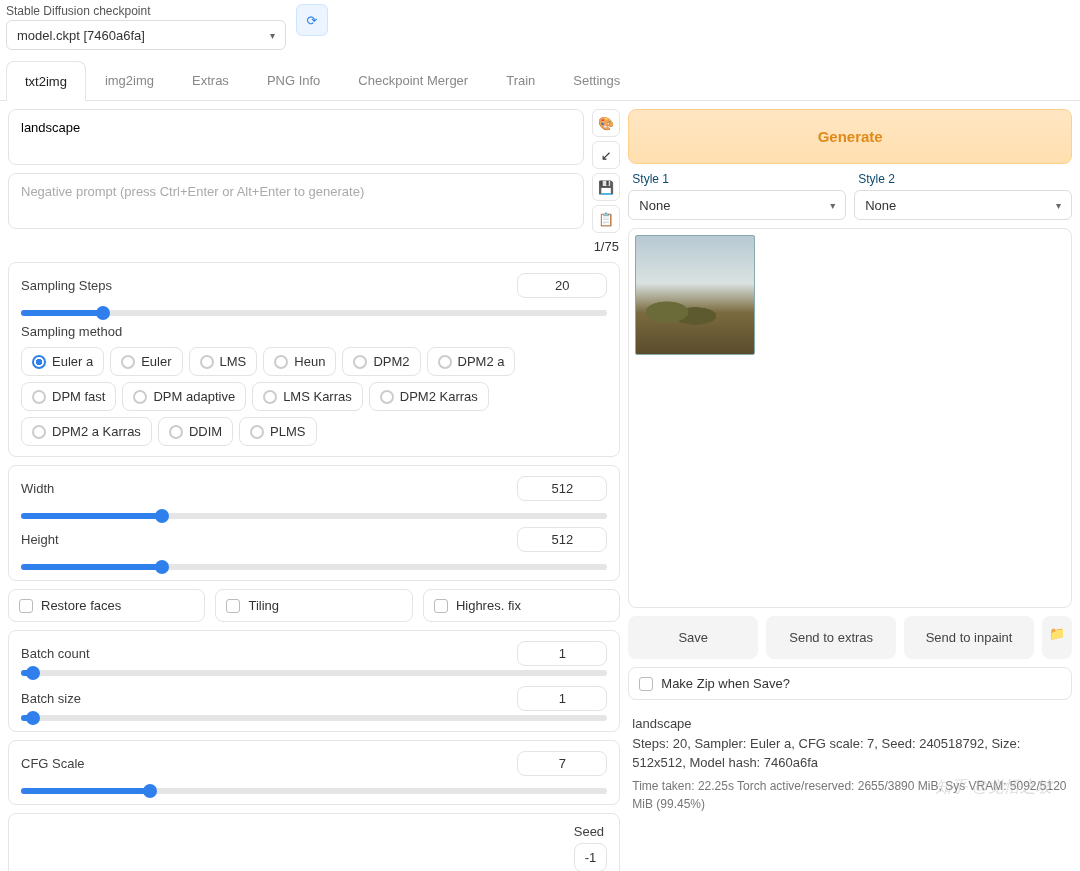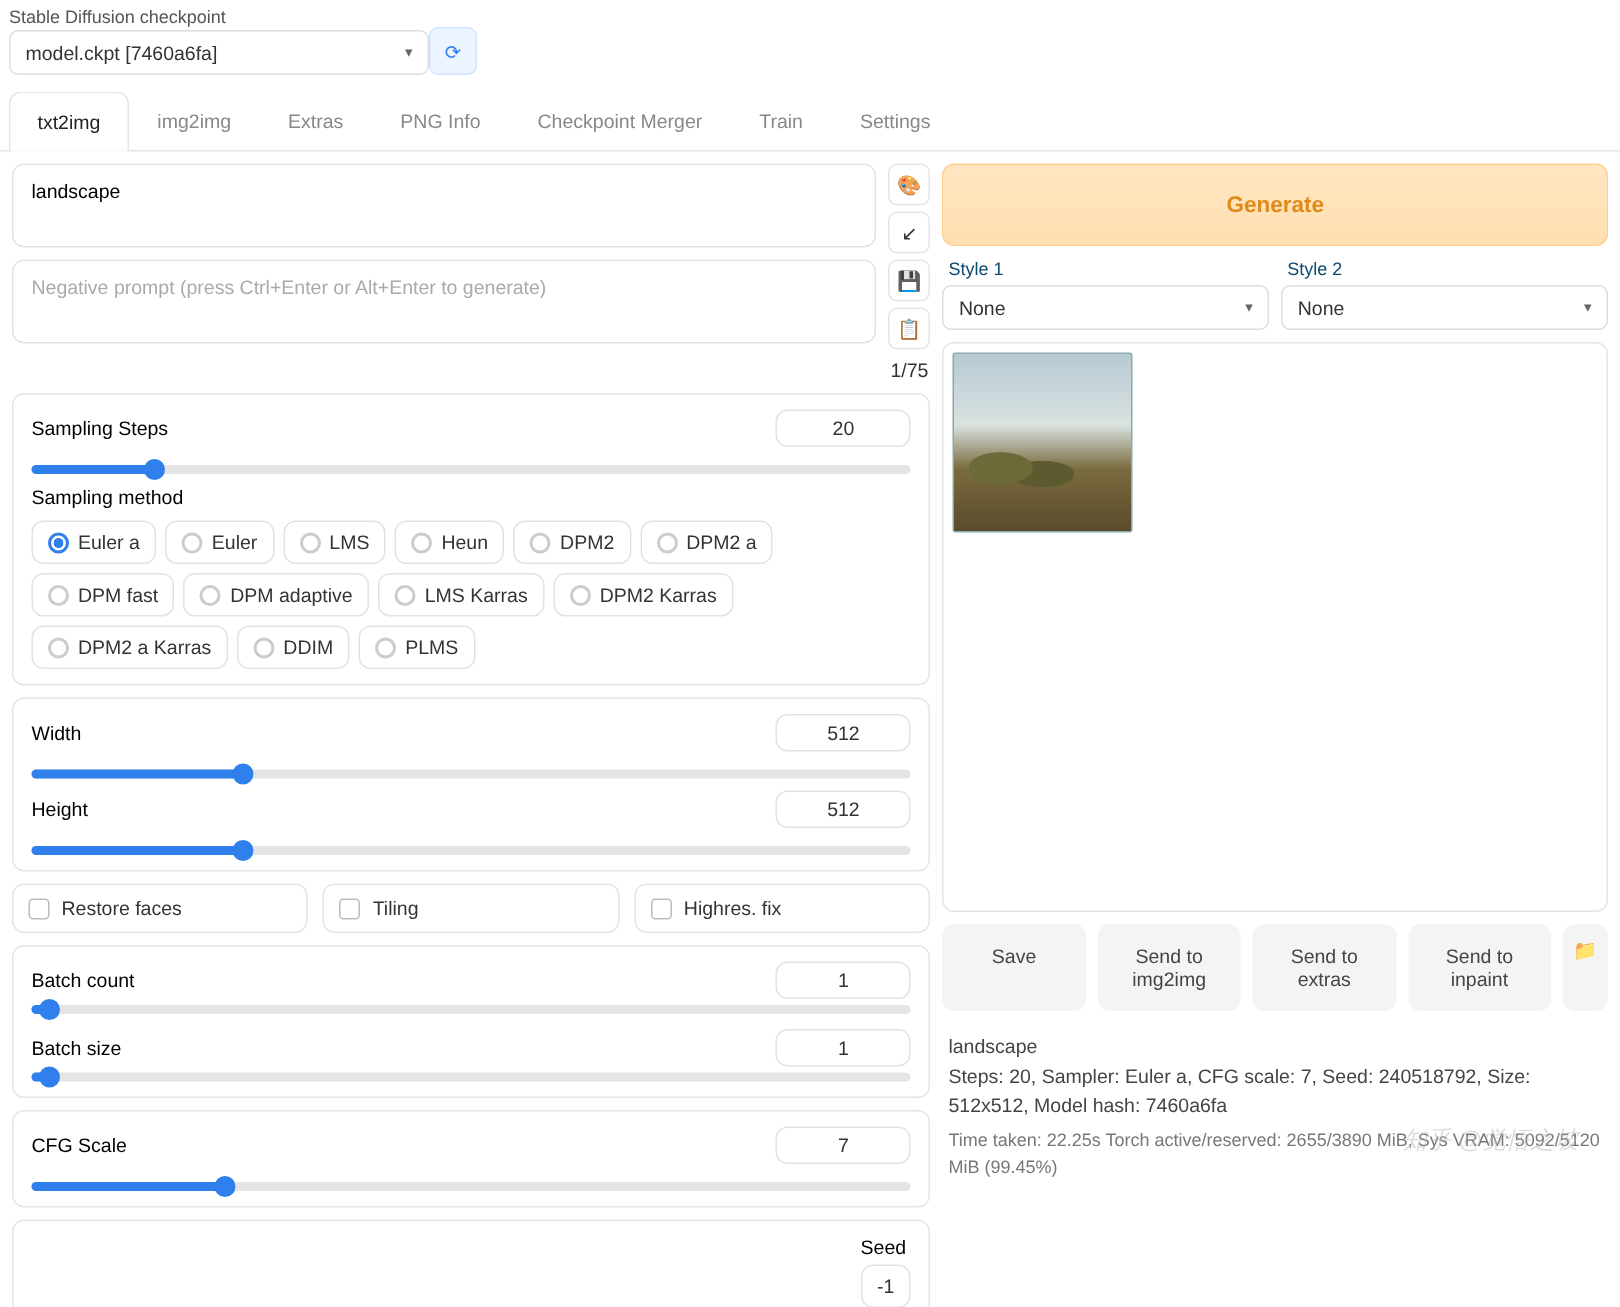--- a/index.html
+++ b/index.html
@@ -1,18 +1,18 @@
 <!DOCTYPE html>
 <html><head>
 <meta charset="utf-8">
 <style>
 * { box-sizing: border-box; margin: 0; padding: 0; font-family: -apple-system, BlinkMacSystemFont, "Segoe UI", Arial, sans-serif; }
 body { background: #fff; font-size: 13px; color: #333; }
 .app { width: 1080px; }
-.topbar { padding: 4px 6px; display: flex; align-items: flex-end; }
+.topbar { padding: 4px 6px; display: flex; gap: 10px; }
 .topbar-col { display: flex; flex-direction: column; }
 .topbar-label { font-size: 12px; color: #555; margin-bottom: 2px; }
 .select { border: 1px solid #ddd; border-radius: 6px; padding: 5px 10px; background: #fff; display: flex; align-items: center; justify-content: space-between; min-width: 200px; height: 30px; cursor: pointer; }
 .select-wide { width: 280px; }
 .chev { font-size: 10px; color: #666; }
 .iconbtn { width: 32px; height: 32px; border: 1px solid #cfe4ff; border-radius: 6px; display: flex; align-items: center; justify-content: center; background: #fff; cursor: pointer; }
 .iconbtn.blue { background:#ecf5ff; }
 .tabs { display: flex; gap: 0; border-bottom: 1px solid #e5e5e5; margin-top: 6px; padding-left: 6px; }
 .tab { padding: 12px 18px; color: #888; cursor: pointer; border: 1px solid transparent; border-bottom: none; }
 .tab.active { color: #222; border-color: #e5e5e5; border-radius: 8px 8px 0 0; background: #fff; position: relative; top: 1px; }
@@ -26,21 +26,21 @@
 .sidebtns { display:flex; flex-direction:column; gap:4px; align-items:center; }
 .pill { width:28px; height:28px; border:1px solid #e5e5e5; border-radius:6px; display:flex; align-items:center; justify-content:center; background:#fff; font-size:13px; cursor:pointer; }
 .countlabel { font-size:13px; color:#333; margin-top:2px; }
 .genrow { display:flex; flex-direction:column; gap:8px; }
 .genbtn { background: linear-gradient(#ffe6c2,#ffdfb0); border:1px solid #ffd089; border-radius:8px; padding: 18px 0; text-align:center; color:#e08a1a; font-weight:600; font-size:15px; cursor:pointer; }
 .stylerow { display:flex; gap:8px; }
 .stylecol { flex:1; display:flex; flex-direction:column; gap:4px; }
 .stylelabel { font-size:12px; color:#0c4a6e; padding-left:4px; }
 .panel { border:1px solid #e5e5e5; border-radius:8px; padding:10px 12px; display:flex; flex-direction:column; gap:8px; }
 .row { display:flex; align-items:center; gap:10px; }
-.fldlabel { font-size:13px; color:#000000; flex:1; }
+.fldlabel { font-size:13px; color:#404040; flex:1; }
 .numbox { border:1px solid #e3e3e3; border-radius:8px; width:90px; padding:4px 8px; text-align:center; background:#fff; }
 .slider { width:100%; height:6px; background:#e5e5e5; border-radius:3px; position:relative; margin-top:4px; }
 .slider-fill { position:absolute; left:0; top:0; height:100%; background:#2f80ed; border-radius:3px; }
 .slider-thumb { position:absolute; top:50%; width:14px; height:14px; background:#2f80ed; border-radius:50%; transform:translate(-50%,-50%); }
 .radios { display:flex; flex-wrap:wrap; gap:6px; }
 .radio { border:1px solid #e3e3e3; border-radius:8px; padding:6px 10px; display:flex; align-items:center; gap:6px; cursor:pointer; background:#fff; }
 .radio .circ { width:14px; height:14px; border:2px solid #ccc; border-radius:50%; display:inline-block; }
 .radio.sel .circ { border-color:#2f80ed; background: radial-gradient(circle,#2f80ed 45%, transparent 48%); }
 .checks { display:flex; gap:10px; }
 .check { flex:1; border:1px solid #e5e5e5; border-radius:8px; padding:8px 10px; display:flex; align-items:center; gap:8px; cursor:pointer; }
@@ -277,26 +277,29 @@
           </div>
         </div>
       </div>
 
       <div class="gallery">
         <div class="thumb"></div>
       </div>
 
       <div class="actbtns">
         <div class="actbtn">Save</div>
-        <div class="actbtn">Send to img2img</div>
         <div class="actbtn">Send to extras</div>
         <div class="actbtn">Send to inpaint</div>
         <div class="actbtn small"><span>📁</span></div>
       </div>
 
+      <div class="zipcheck">
+          <span class="cbox"></span>
+          <span>Make Zip when Save?</span>
+        </div>
 
       <div class="infobox" style="position:relative">
         <div>landscape</div>
         <div>Steps: 20, Sampler: Euler a, CFG scale: 7, Seed: 240518792, Size: 512x512, Model hash: 7460a6fa</div>
         <div class="meta">Time taken: 22.25s   Torch active/reserved: 2655/3890 MiB, Sys VRAM: 5092/5120 MiB (99.45%)</div>
         <div class="watermark">知乎 @觉悟之坡</div>
       </div>
     </div>
   </div>
 </div>

